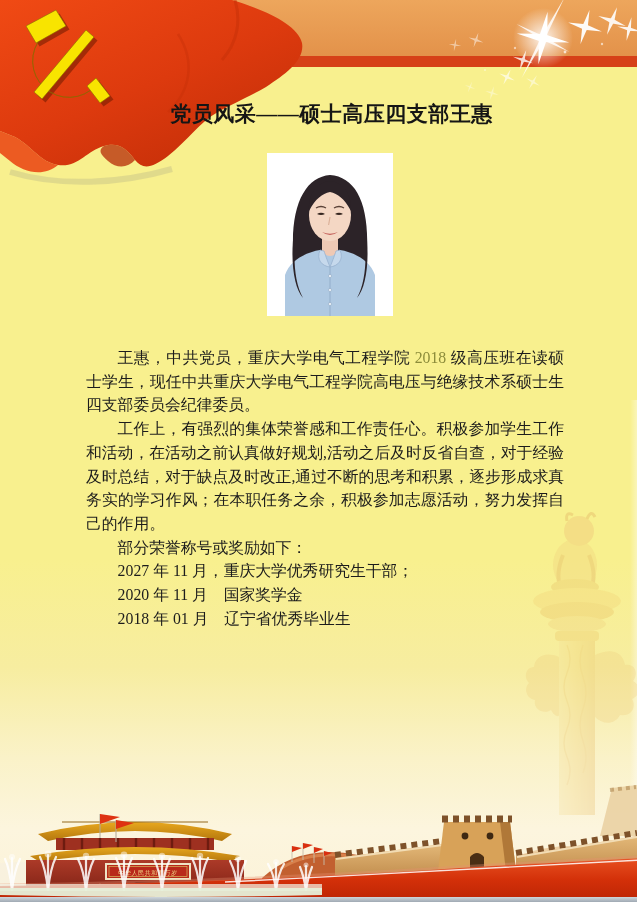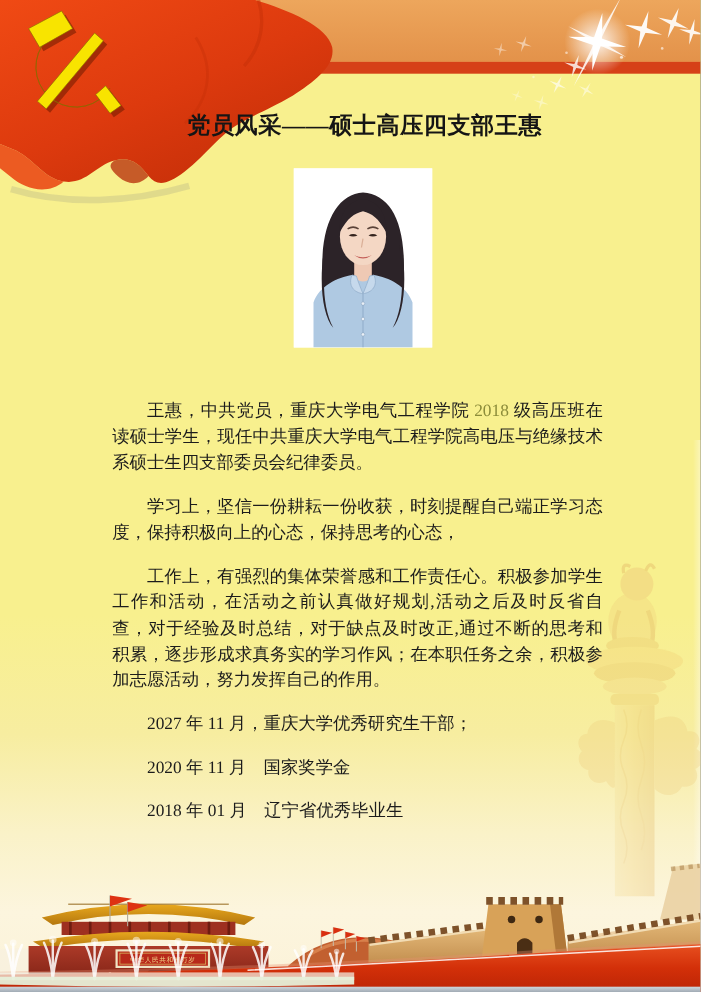--- a/index.html
+++ b/index.html
@@ -15,21 +15,21 @@
   .page-title{
     left:0;top:100px;width:637px;box-sizing:border-box;padding-left:26px;
     text-align:center;font-size:21px;font-weight:700;letter-spacing:0.5px;color:#151515;
   }
   .photo{left:267px;top:153px;width:126px;height:163px;background:#FFFFFF;}
   .photo svg{display:block;}
   .body-text{
     left:86px;top:346px;width:478px;color:#1C1C1C;
     font-size:15.8px;line-height:23.7px;text-align:justify;
   }
-  .body-text p{margin:16px;text-indent:2em;}
+  .body-text p{margin:0;text-indent:2em;}
   .year{color:#8C8C3A;}
   .bottom-edge{left:0;top:897px;width:637px;height:5px;background:linear-gradient(180deg,#CFD6DC,#9FA9B3);}
 </style>
 </head>
 <body>
 
 <div class="page">
 
   <div class="abs top-band"></div>
   <div class="abs top-stripe"></div>
@@ -163,22 +163,22 @@
       <path d="M42,150 q6,14 0,28 q-6,14 0,28 q6,14 0,28 q-6,14 0,28 q6,14 0,28" stroke="#E0AE4E" stroke-width="1.4" fill="none" opacity="0.7"></path>
       <path d="M58,150 q-6,16 0,32 q6,16 0,32 q-6,16 0,32 q6,16 0,32" stroke="#E0AE4E" stroke-width="1.4" fill="none" opacity="0.7"></path>
 
       <path d="M70,160 C88,152 98,158 100,170 C110,168 114,178 108,186 C116,190 116,200 107,204 C112,212 106,222 95,220 C90,230 78,230 70,222 Z" fill="#EDC878"></path>
       <path d="M34,162 C20,156 10,162 9,172 C1,172 -2,182 4,188 C-2,194 2,204 10,205 C8,214 18,220 26,215 C30,222 34,222 34,220 Z" fill="#EDC878"></path>
     </g>
   </svg>
 
   <div class="abs body-text">
     <p><span>王惠，中共党员，重庆大学电气工程学院 </span><span class="year">2018</span><span> 级高压班在读硕士学生，现任中共重庆大学电气工程学院高电压与绝缘技术系硕士生四支部委员会纪律委员。</span></p>
-    <p>学习上，坚信一份耕耘一份收获，时刻提醒自己端正学习态度，保持积极向上的心态，保持思考的心态，</p>
     <p>工作上，有强烈的集体荣誉感和工作责任心。积极参加学生工作和活动，在活动之前认真做好规划,活动之后及时反省自查，对于经验及时总结，对于缺点及时改正,通过不断的思考和积累，逐步形成求真务实的学习作风；在本职任务之余，积极参加志愿活动，努力发挥自己的作用。</p>
+    <p>部分荣誉称号或奖励如下：</p>
     <p>2027 年 11 月，重庆大学优秀研究生干部；</p>
     <p>2020 年 11 月　国家奖学金</p>
     <p>2018 年 01 月　辽宁省优秀毕业生</p>
   </div>
 
   <svg class="abs" style="left:0;top:785px;" width="637" height="117" viewBox="0 0 637 117">
     <defs>
       <linearGradient id="ribbonG" x1="0" y1="0" x2="0" y2="1">
         <stop offset="0" stop-color="#E85020"></stop>
         <stop offset="0.5" stop-color="#D33009"></stop>

